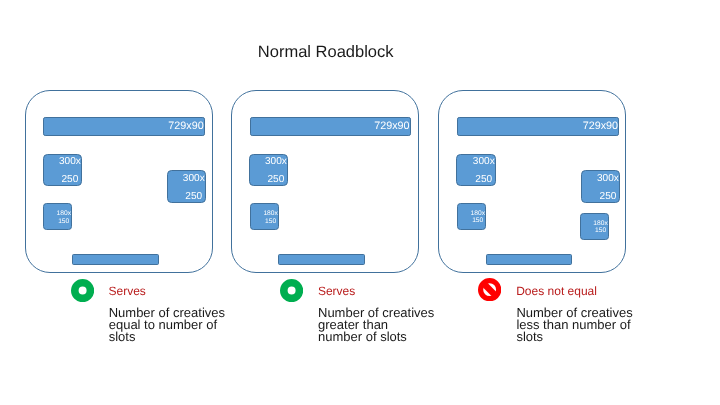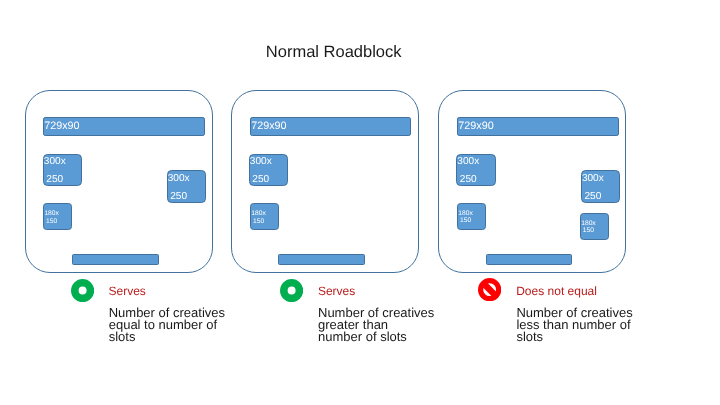--- a/index.html
+++ b/index.html
@@ -3,29 +3,29 @@
 <meta charset="utf-8">
 <style>
   html,body{margin:0;padding:0;}
   body{width:720px;height:405px;background:#ffffff;overflow:hidden;
        font-family:"Liberation Sans", sans-serif;color:#1A1A1A;
        -webkit-font-smoothing:antialiased;-moz-osx-font-smoothing:grayscale;
        text-rendering:geometricPrecision;}
   .stage{position:relative;width:720px;height:405px;
          transform:translateZ(0);will-change:transform;}
 
-  .title{position:absolute;left:8px;top:42.7px;width:651.4px;text-align:center;
+  .title{position:absolute;left:0;top:42.7px;width:651.4px;text-align:center;
          font-size:16.5px;line-height:19px;color:#1A1A1A;}
 
   .panel{position:absolute;border:1px solid #41719C;border-radius:25px;
          background:#fff;box-sizing:border-box;}
 
   .slot{position:absolute;background:#5B9BD5;border:1px solid #41719C;
         color:#fff;box-sizing:border-box;display:flex;flex-direction:column;
-        align-items:flex-start;justify-content:center;text-align:center;}
+        align-items:flex-end;justify-content:center;text-align:center;}
 
   .slot .ln{display:block;white-space:pre;}
 
   .k-banner{border-radius:2.2px;font-size:10.8px;line-height:12px;}
   .k-banner .ln{position:relative;top:-0.6px;}
   .k-leader{border-radius:1.6px;font-size:9.4px;line-height:8px;}
   .k-leader .ln{position:relative;top:-0.5px;left:-1.5px;margin-top:36px;}
   .k-mpu{border-radius:4.5px;font-size:10.1px;line-height:18px;}
   .k-mpu .ln{position:relative;top:1px;}
   .k-small{border-radius:3.5px;font-size:6.7px;line-height:7.8px;}

